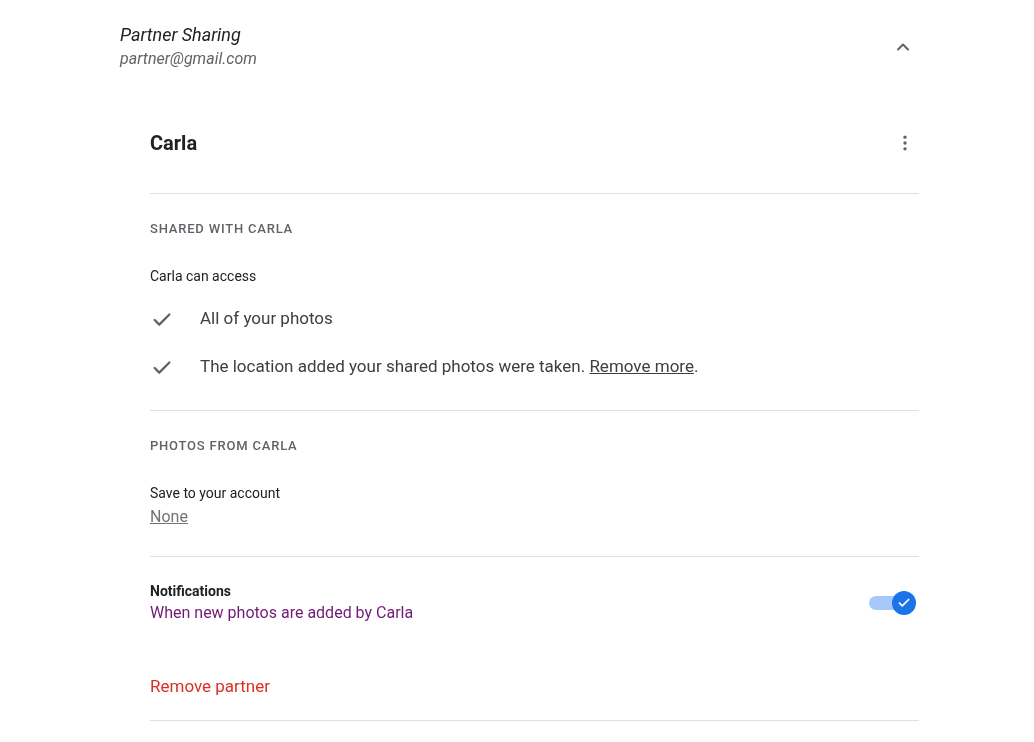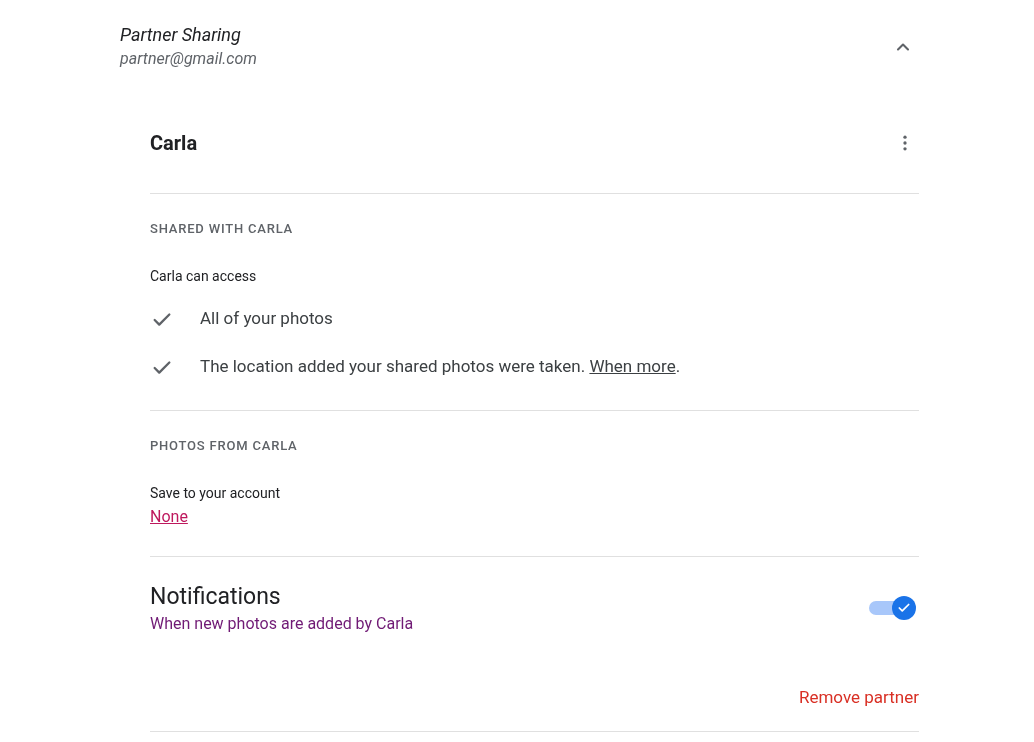--- a/index.html
+++ b/index.html
@@ -107,34 +107,34 @@
     }
     .section-block { padding-bottom: 30px; }
     .save-title {
       font-size: 14px;
       color: #202124;
       padding-top: 32px;
       font-weight: 400;
     }
     .save-value {
       font-size: 16px;
-      color: #be185d;
+      color: #737373;
       padding-top: 6px;
       text-decoration: underline;
     }
     .notif-row {
       display: flex;
       justify-content: space-between;
       align-items: center;
       padding: 26px 0 30px 0;
     }
     .notif-title {
-      font-size: 23px;
-      color: #202124;
-      font-weight: 400;
+      font-size: 14px;
+      color: #202124;
+      font-weight: 700;
     }
     .notif-desc {
       font-size: 16px;
       color: #701a75;
       padding-top: 4px;
     }
     .toggle {
       position: relative;
       width: 44px;
       height: 20px;
@@ -157,21 +157,21 @@
       width: 24px;
       height: 24px;
       background: #1a73e8;
       border-radius: 50%;
       display: flex;
       align-items: center;
       justify-content: center;
     }
     .toggle-thumb svg { width: 14px; height: 14px; }
     .remove-row {
-      text-align: right;
+      text-align: left;
       padding: 24px 0 24px 0;
     }
     .remove-link {
       font-size: 17px;
       color: #d93025;
       cursor: pointer;
       font-weight: 400;
     }
   </style>
 </head>
@@ -217,21 +217,21 @@
         <span class="access-text">All of your photos</span>
       </div>
 
       <div class="access-item">
         <span class="check-icon">
           <svg viewBox="0 0 24 24" fill="none" stroke="#5f6368" stroke-width="2.5" stroke-linecap="round" stroke-linejoin="round">
               <polyline points="4 12 9 17 20 6"></polyline>
             </svg>
         </span>
         <span class="access-text">
-          <span>The location added your shared photos were taken. </span><span class="learn-more">When more</span><span>.</span>
+          <span>The location added your shared photos were taken. </span><span class="learn-more">Remove more</span><span>.</span>
         </span>
       </div>
     </div>
 
     <div class="divider"></div>
 
     <div class="section-block">
       <div class="section-heading">PHOTOS FROM CARLA</div>
       <div class="save-title">Save to your account</div>
       <div class="save-value">None</div>

